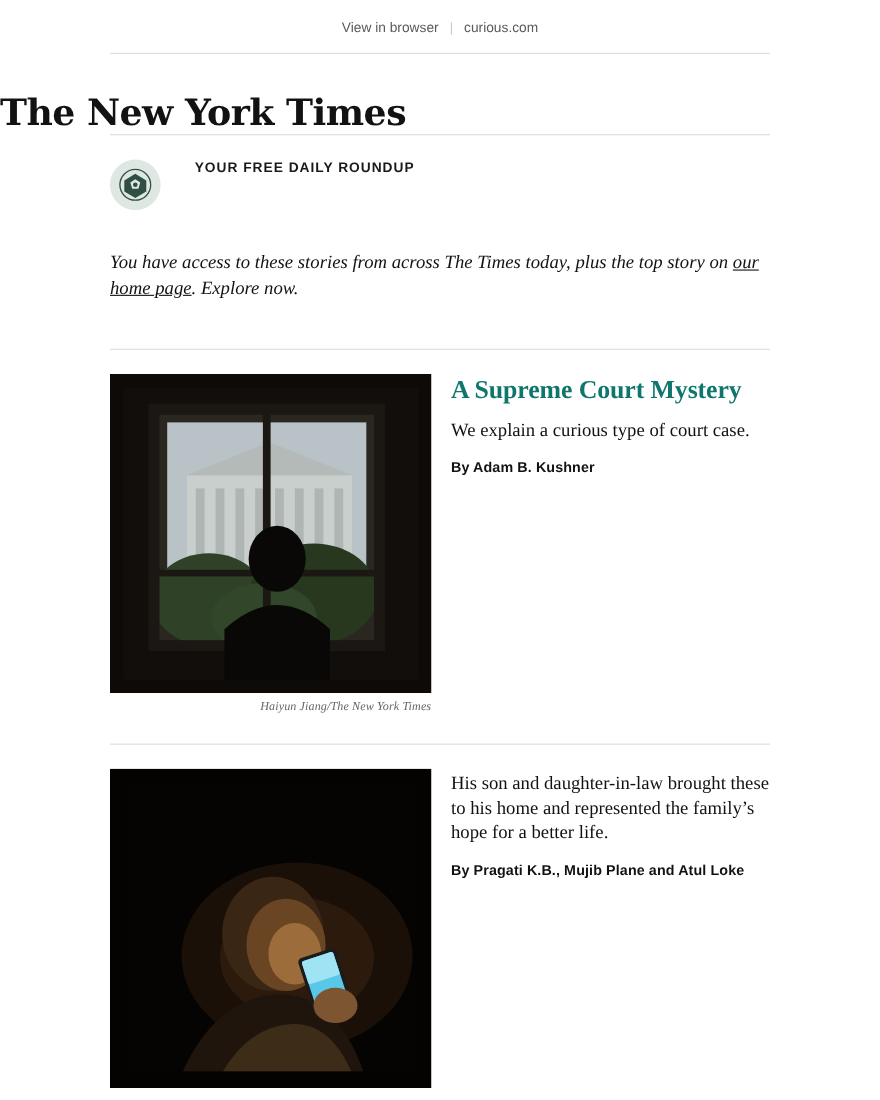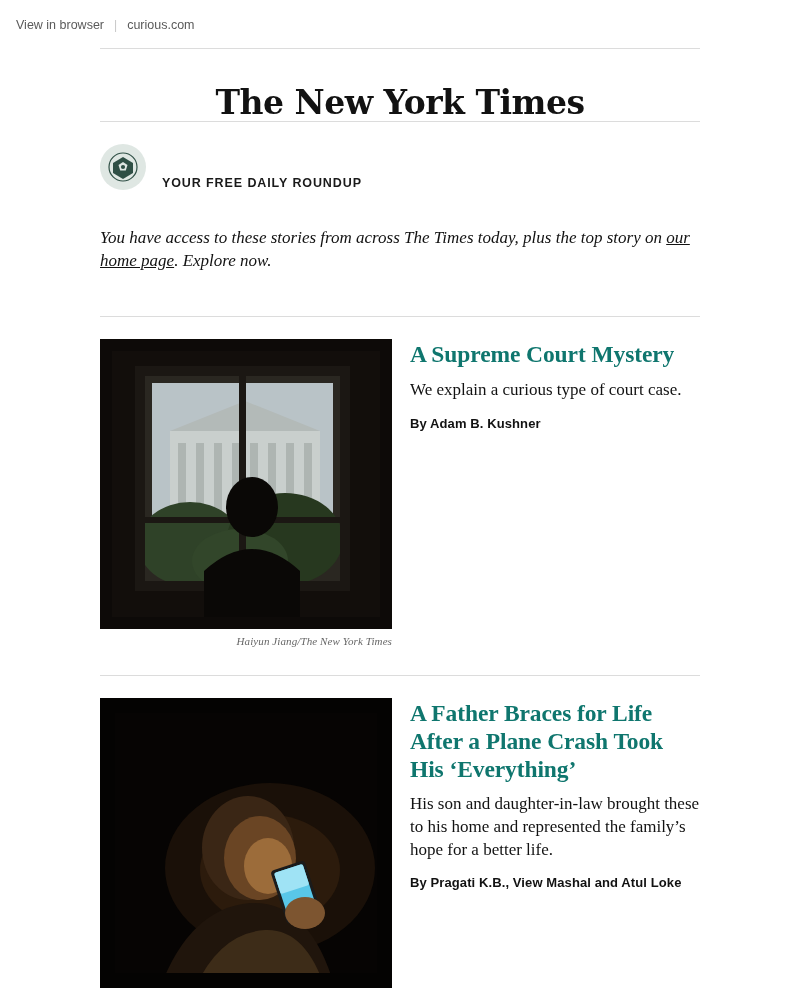--- a/index.html
+++ b/index.html
@@ -17,24 +17,24 @@
     width: 800px;
     min-height: 1000px;
     background: #fff;
     position: relative;
     overflow: hidden;
   }
 
   
   .topbar {
     display: flex;
-    justify-content: flex-start;
+    justify-content: center;
     align-items: center;
     gap: 10px;
-    padding: 18px 0 16px 16px;
+    padding: 18px 0 16px 0;
     font-family: "Liberation Sans", sans-serif;
     font-size: 12.5px;
     color: #5a5a5a;
   }
   .topbar a {
     color: #5a5a5a;
     text-decoration: none;
   }
   .topbar .sep {
     color: #c7c7c7;
@@ -43,21 +43,21 @@
 
   .rule {
     border: 0;
     border-top: 1px solid #dcdcdc;
     margin: 0 100px;
     height: 0;
   }
 
   
   .masthead {
-    text-align: center;
+    text-align: left;
     padding: 36px 0 0 0;
   }
   .nyt-logo {
     font-family: "Liberation Serif", serif;
     font-size: 33px;
     letter-spacing: 0.5px;
     color: #121212;
     font-weight: 400;
     display: inline-block;
     line-height: 1.1;
@@ -75,22 +75,22 @@
     color: #333;
     padding: 25px 0 28px 0;
   }
 
   
   .section {
     padding: 0 100px;
   }
   .roundup {
     display: flex;
-    align-items: flex-end;
-    gap: 16px;
+    align-items: flex-start;
+    gap: 31px;
     padding: 22px 0 4px 0;
   }
   .roundup-badge {
     width: 46px;
     height: 46px;
     border-radius: 50%;
     background: #dfe7e3;
     display: flex;
     align-items: center;
     justify-content: center;
@@ -293,20 +293,19 @@
             </g>
 
             <ellipse cx="205" cy="215" rx="20" ry="16" fill="#7d5530"></ellipse>
 
             <rect x="0" y="0" width="292" height="290" fill="none" stroke="#040302" stroke-width="30"></rect>
           </svg>
         </div>
 
       </div>
       <div class="story-text">
-        <h2 class="story-title">A Father Braces for Life After a Plane Crash Took His ‘Everything’</h2>
         <p class="story-summary">His son and daughter-in-law brought these to his home and represented the family’s hope for a better life.</p>
-        <div class="byline">By Pragati K.B., View Mashal and Atul Loke</div>
+        <div class="byline">By Pragati K.B., Mujib Plane and Atul Loke</div>
       </div>
     </div>
   </div>
 
 </div>
 
 </body></html>

